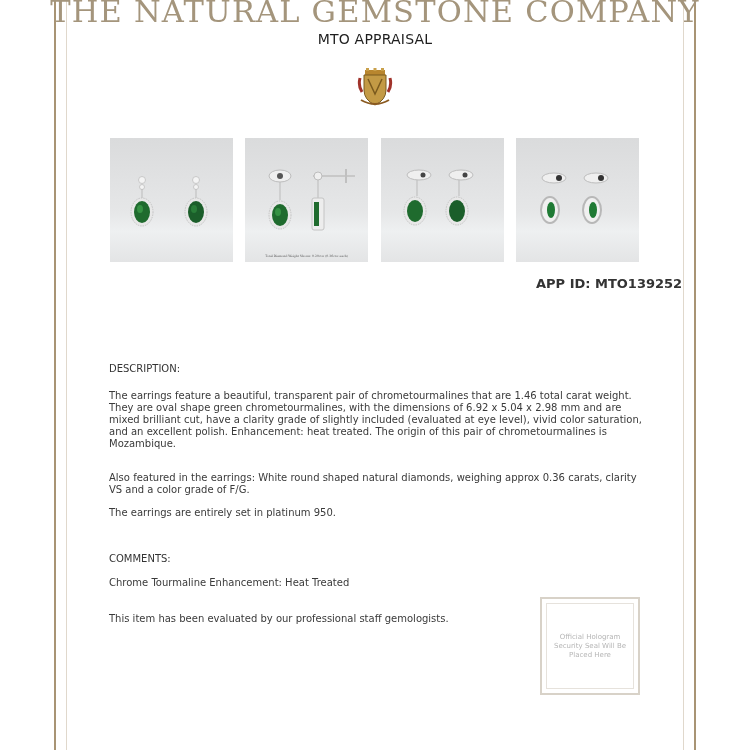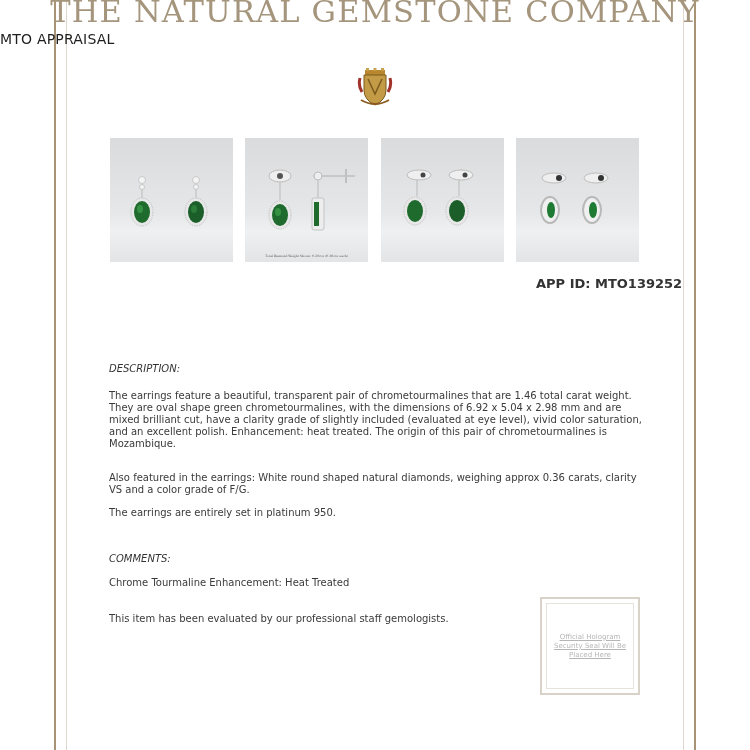--- a/index.html
+++ b/index.html
@@ -9,21 +9,21 @@
     .border-line { position: absolute; top: 0; bottom: 0; width: 2px; }
     .border-outer { background: #a89474; }
     .border-inner { background: #e0d8cc; width: 1px; }
 
     .company-title {
       position: absolute; top: -6px; left: 0; width: 750px; text-align: center;
       font-family: "DejaVu Serif", serif; font-size: 30.5px; letter-spacing: 1.2px;
       color: #a4957c; white-space: nowrap;
     }
     .doc-subtitle {
-      position: absolute; top: 31px; left: 0; width: 750px; text-align: left;
+      position: absolute; top: 31px; left: 0; width: 750px; text-align: center;
       font-family: "DejaVu Sans", sans-serif; font-size: 14px; color: #1e1e1e;
       letter-spacing: 0.2px;
     }
     .crest { position: absolute; left: 357px; top: 68px; width: 36px; height: 40px; }
 
     .photos { position: absolute; top: 138px; left: 110px; width: 530px; height: 124px; }
     .photo {
       position: absolute; top: 0; width: 123px; height: 124px;
       background: linear-gradient(180deg, #dadbdc 0%, #e6e7e8 60%, #eef0f1 75%, #e3e4e5 100%);
       overflow: hidden;
@@ -34,34 +34,34 @@
     }
 
     .app-id {
       position: absolute; top: 276px; left: 536px; font-size: 13px; color: #333;
       white-space: nowrap;
       font-weight: bold;
     }
 
     .content { position: absolute; left: 109px; top: 363px; width: 535px; font-size: 10px; line-height: 12px; color: #3a3a3a; }
     .content p { margin: 0; }
-    .section-head { color: #333; font-style: italic; }
+    .section-head { color: #333; }
     .gap-lg { height: 15px; }
     .gap-md { height: 11px; }
     .gap-sm { height: 12px; }
 
     .seal-outer {
       position: absolute; left: 540px; top: 597px; width: 100px; height: 98px;
       border: 2px solid #d8d2c8; background: #fff;
     }
     .seal-inner {
       position: absolute; left: 4px; top: 4px; right: 4px; bottom: 4px;
       border: 1px solid #e6e2dc;
       display: flex; align-items: center; justify-content: center; text-align: center;
-      font-size: 7px; line-height: 9px; color: #b5b5b5; padding: 12px 6px; text-decoration: underline;
+      font-size: 7px; line-height: 9px; color: #b5b5b5; padding: 12px 6px;
     }
 
     .footer {
       position: absolute; left: 0; top: 729px; width: 750px; text-align: center;
       font-size: 8px; line-height: 11px; color: #9a9a9a; white-space: nowrap;
     }
   </style>
 </head>
 <body>
 

